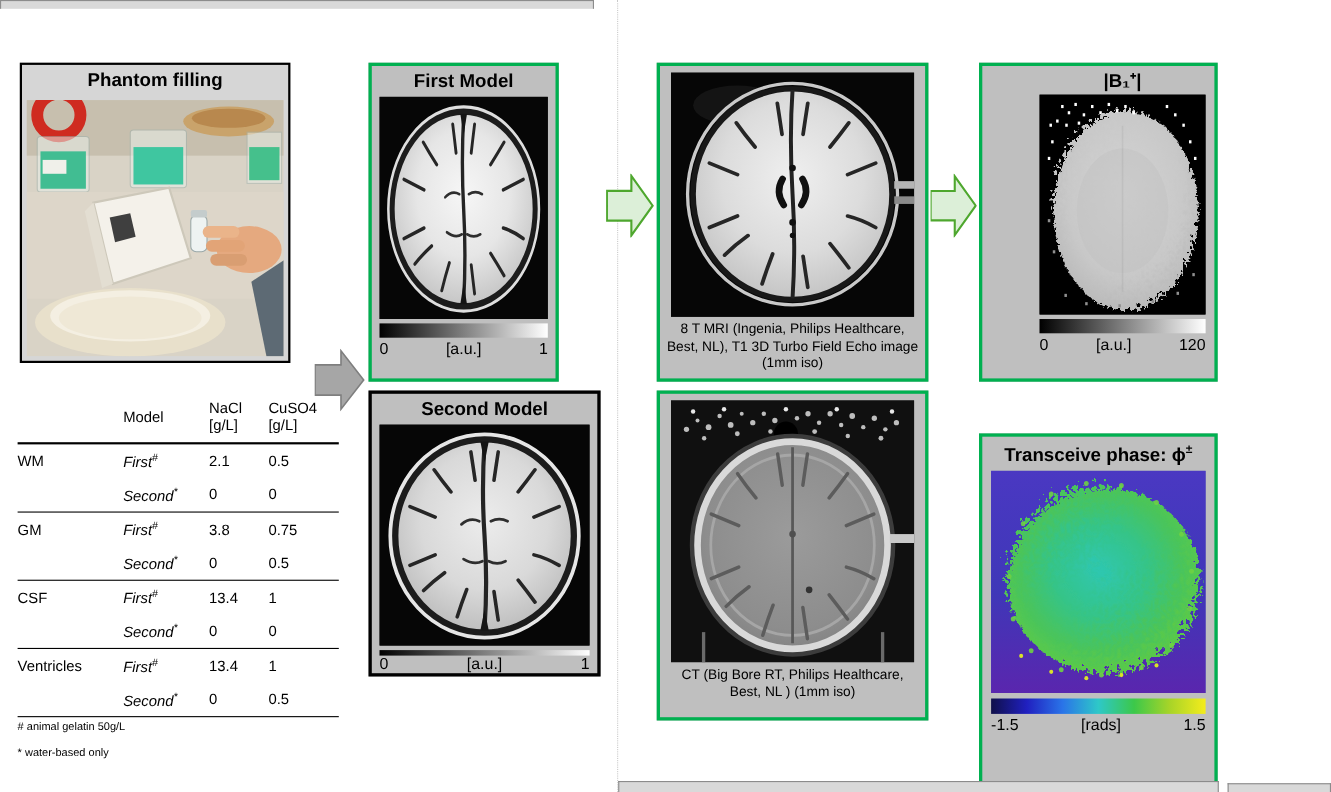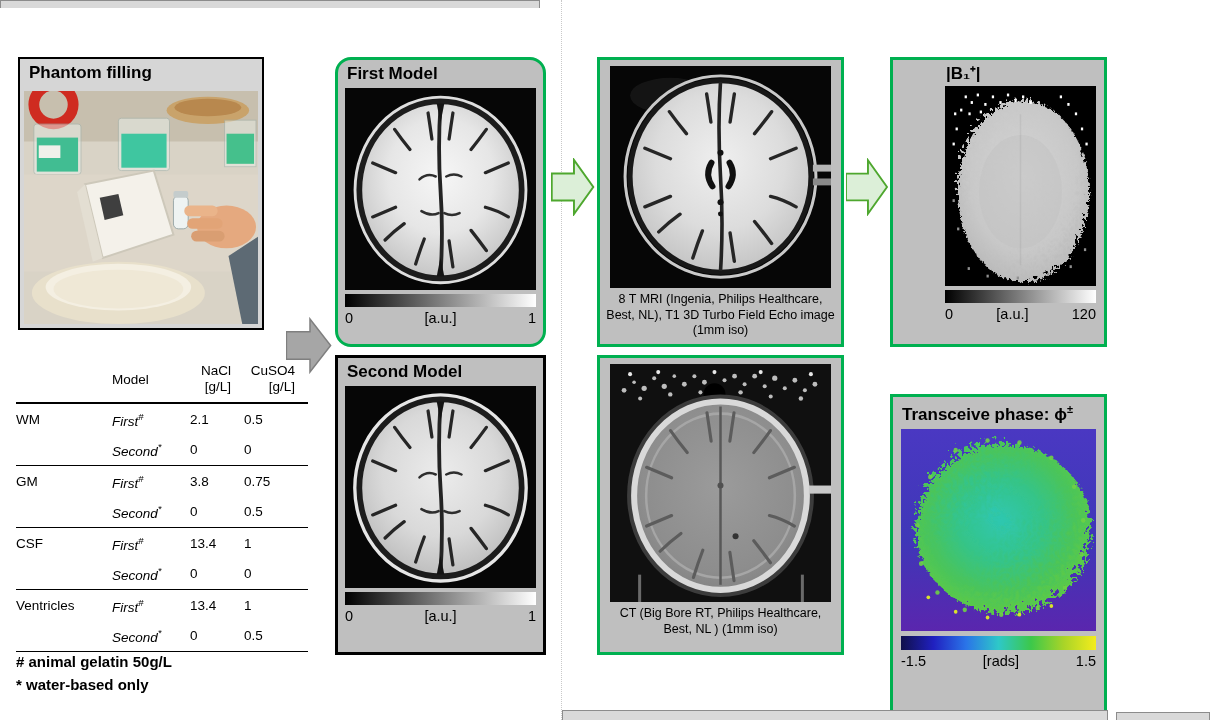--- a/index.html
+++ b/index.html
@@ -5,21 +5,21 @@
   html,body{margin:0;padding:0;background:#fff;}
   .stage{position:relative;width:1210px;height:720px;background:#fff;overflow:hidden;
          font-family:"Liberation Sans",sans-serif;color:#000;}
   .guide{position:absolute;left:561px;top:0;height:720px;width:0;border-left:1px dotted #c9c9c9;}
 
   
   .panel{position:absolute;box-sizing:border-box;background:var(--panel_gray,#bfbfbf);
          display:flex;flex-direction:column;}
   .green-border{border:3px solid var(--green,#00b050);}
   .black-border{border:3px solid #000;}
-  .panel-title{font-weight:bold;font-size:17px;line-height:1.2;padding:4px 9px 2px;}
+  .panel-title{font-weight:bold;font-size:17px;line-height:1.2;padding:4px 9px 2px;text-align:center;}
   .panel-title sup{font-size:11px;}
   .img{margin:2px 7px 0;background:#000;position:relative;}
   .img svg{display:block;width:100%;height:100%;}
   .cbar{height:13px;margin:4px 7px 0;}
   .cbar.gray{background:linear-gradient(90deg,#000 0%,#fff 100%);}
   .cbar.jet{background:linear-gradient(90deg,#10104a,#2020c0,#2a74e8,#2ec8c8,#3cc84a,#a8d428,#f4ec1c);}
   .cbar-labels{display:flex;justify-content:space-between;align-items:center;
                margin:0 7px;height:22px;font-size:14.5px;}
 
   
@@ -28,34 +28,34 @@
   #phantom .photo{position:absolute;left:4px;right:4px;top:32px;bottom:4px;overflow:hidden;}
   #phantom .photo svg{display:block;width:100%;height:100%;}
 
   
   .ptable{position:absolute;left:16px;top:356px;width:292px;font-size:13.5px;}
   .trow{display:grid;grid-template-columns:96px 78px 54px 64px;align-items:center;height:30.5px;}
   .trow.thead{height:46px;border-bottom:2px solid #000;}
   .trow.sep{border-bottom:1px solid #000;}
   .c.m{font-style:italic;}
   .c.num{text-align:left;padding-right:13px;}
-  .c.hdr2{text-align:right;line-height:1.18;padding-right:13px;}
+  .c.hdr2{text-align:left;line-height:1.18;padding-right:13px;}
   .c sup{font-size:9.5px;}
-  .footnotes{position:absolute;left:16px;top:650px;font-size:15px;line-height:23px;font-weight:bold;}
+  .footnotes{position:absolute;left:16px;top:650px;font-size:10px;line-height:23px;}
 
   
   .arrow{position:absolute;}
   #grayArrow{left:286px;top:317px;width:46px;height:57px;}
   #greenArrow1{left:551px;top:158px;width:44px;height:58px;}
   #greenArrow2{left:846px;top:158px;width:42px;height:58px;}
 
   
-  #firstModel{left:335px;top:57px;width:211px;height:290px;border-radius:16px;}
+  #firstModel{left:335px;top:57px;width:173px;height:290px;}
   #firstModel .img{height:202px;}
-  #secondModel{left:335px;top:355px;width:211px;height:300px;}
+  #secondModel{left:335px;top:355px;width:211px;height:260px;}
   #secondModel .img{height:202px;}
   #mriPanel{left:597px;top:57px;width:247px;height:290px;}
   #mriPanel .img{margin:6px 10px 4px;height:222px;}
   #ctPanel{left:597px;top:355px;width:247px;height:300px;}
   #ctPanel .img{margin:6px 10px 4px;height:238px;}
   .caption{font-size:12.5px;line-height:1.25;text-align:center;padding:0 6px;}
   #b1Panel{left:890px;top:57px;width:217px;height:290px;padding-left:44px;}
   #b1Panel .img{height:200px;margin:0 8px;}
   #b1Panel .cbar,#b1Panel .cbar-labels{margin-left:8px;margin-right:8px;}
   #phasePanel{left:890px;top:355px;width:217px;height:376px;margin-top:39px;}

